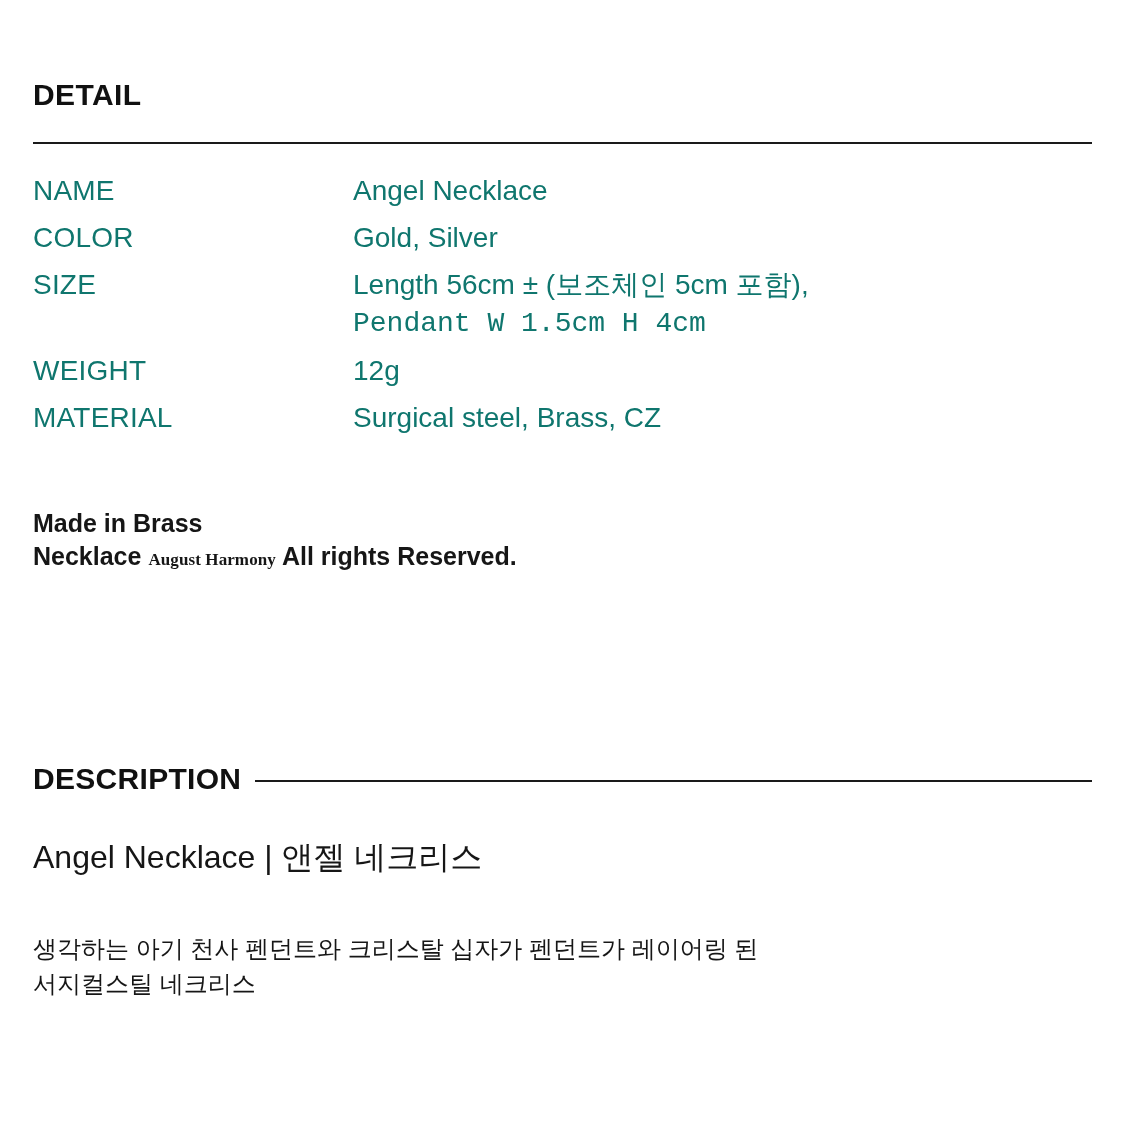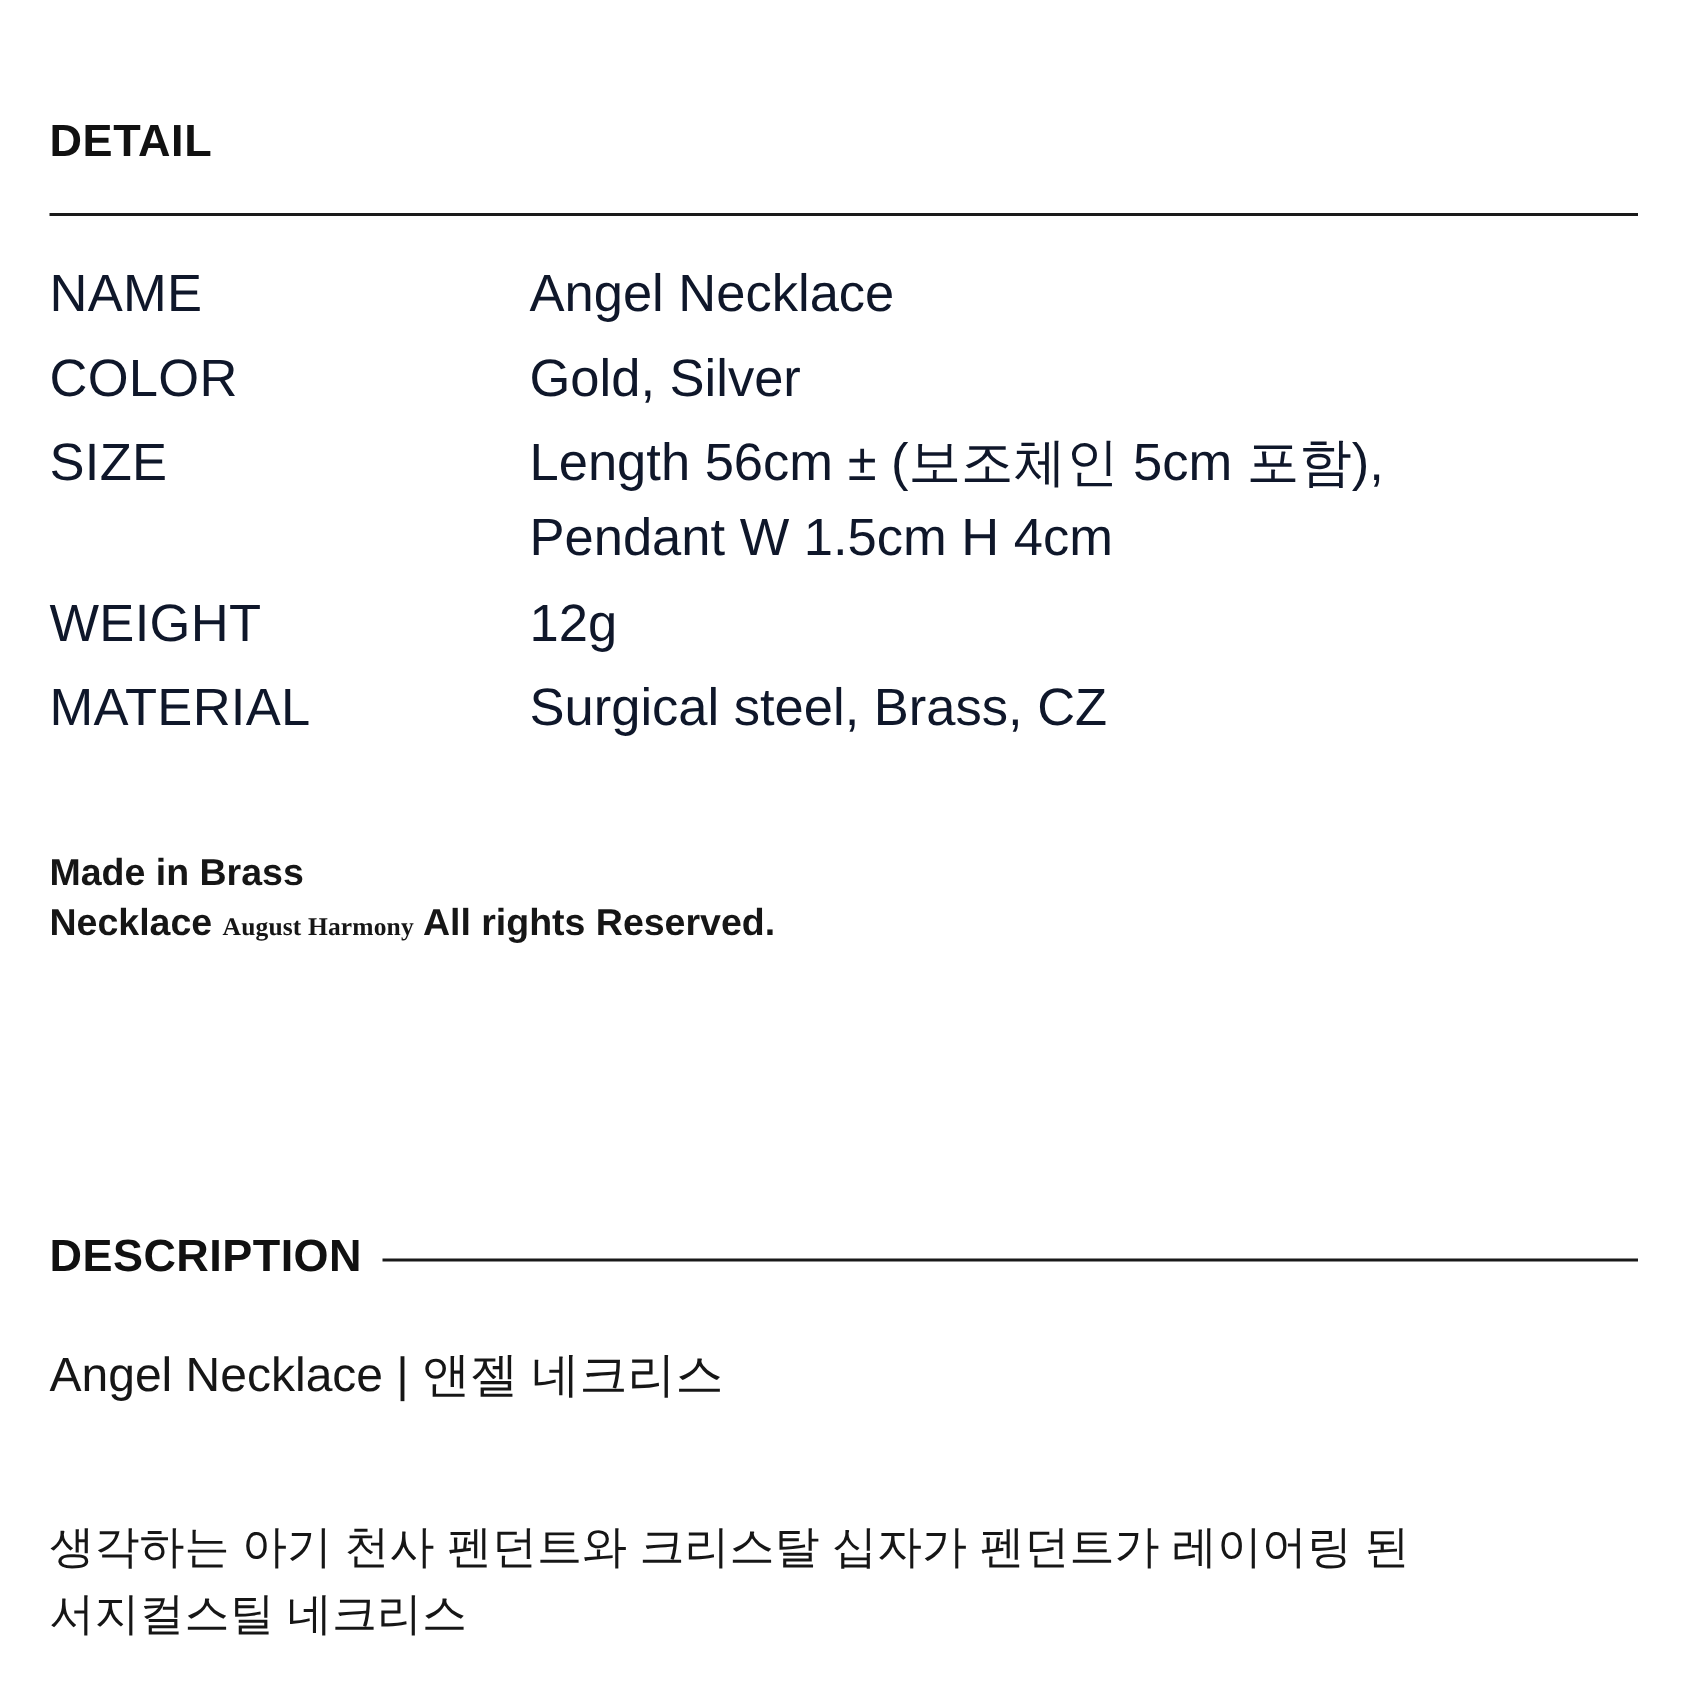--- a/index.html
+++ b/index.html
@@ -39,36 +39,37 @@
   }
 
   .spec-table {
     margin-top: 27px;
     border-collapse: collapse;
     width: 100%;
   }
   .spec-table td {
     vertical-align: top;
     padding: 0;
-    font-size: 35px;
+    font-size: 28px;
     line-height: 1.42;
-    color: #0f172a;
+    color: #0f766e;
   }
   .spec-label {
     width: 320px;
     font-weight: 400;
     letter-spacing: 0.2px;
     padding-bottom: 7px !important;
   }
   .spec-value {
     font-weight: 400;
     padding-bottom: 7px !important;
   }
   .spec-value .line2 {
     display: block;
+    font-family: Liberation Mono, monospace;
   }
 
   
   .origin-block {
     margin-top: 62px;
     font-size: 25px;
     line-height: 1.32;
     color: #161616;
     font-weight: 600;
   }
@@ -104,22 +105,22 @@
     margin-top: 4px;
   }
 
   .desc-title {
     margin-top: 40px;
     font-size: 32px;
     line-height: 1.35;
     color: #161616;
   }
   .desc-body {
-    margin-top: 72px;
-    font-size: 30px;
+    margin-top: 52px;
+    font-size: 24px;
     line-height: 1.48;
     color: #161616;
     max-width: 1030px;
   }
   .desc-body .l2 { display: block; }
 </style>
 </head>
 <body>
 
 <div class="page">

